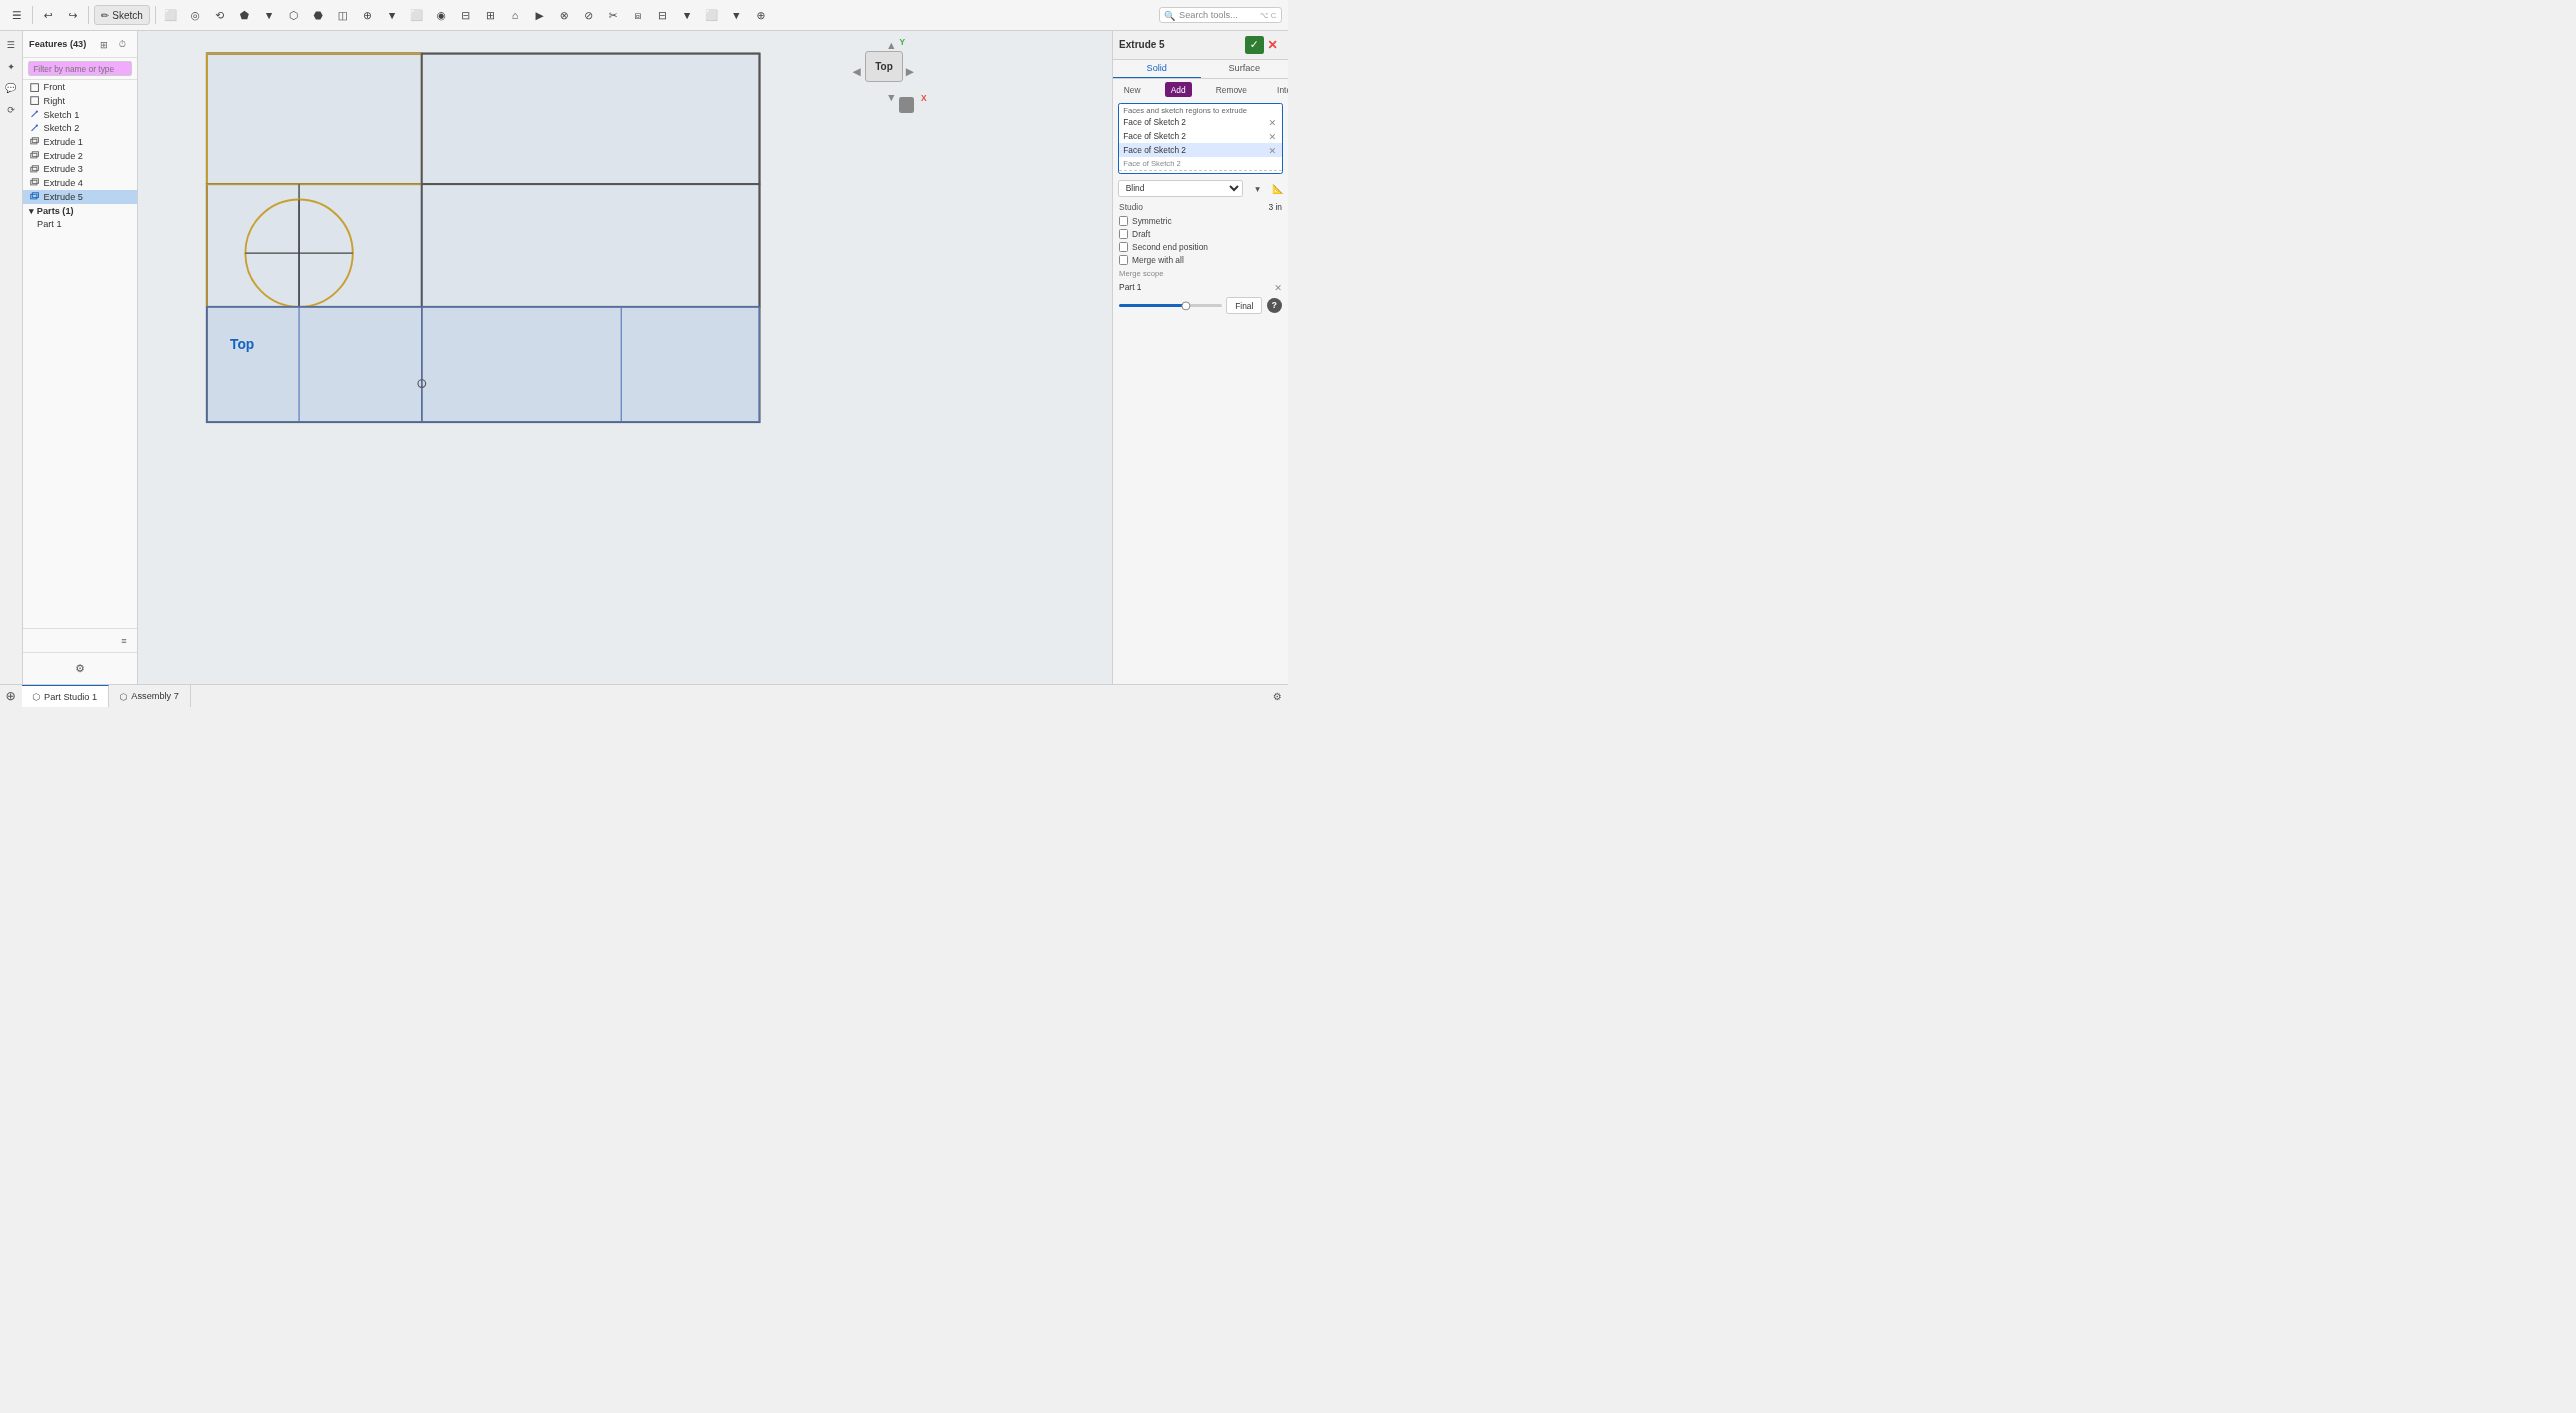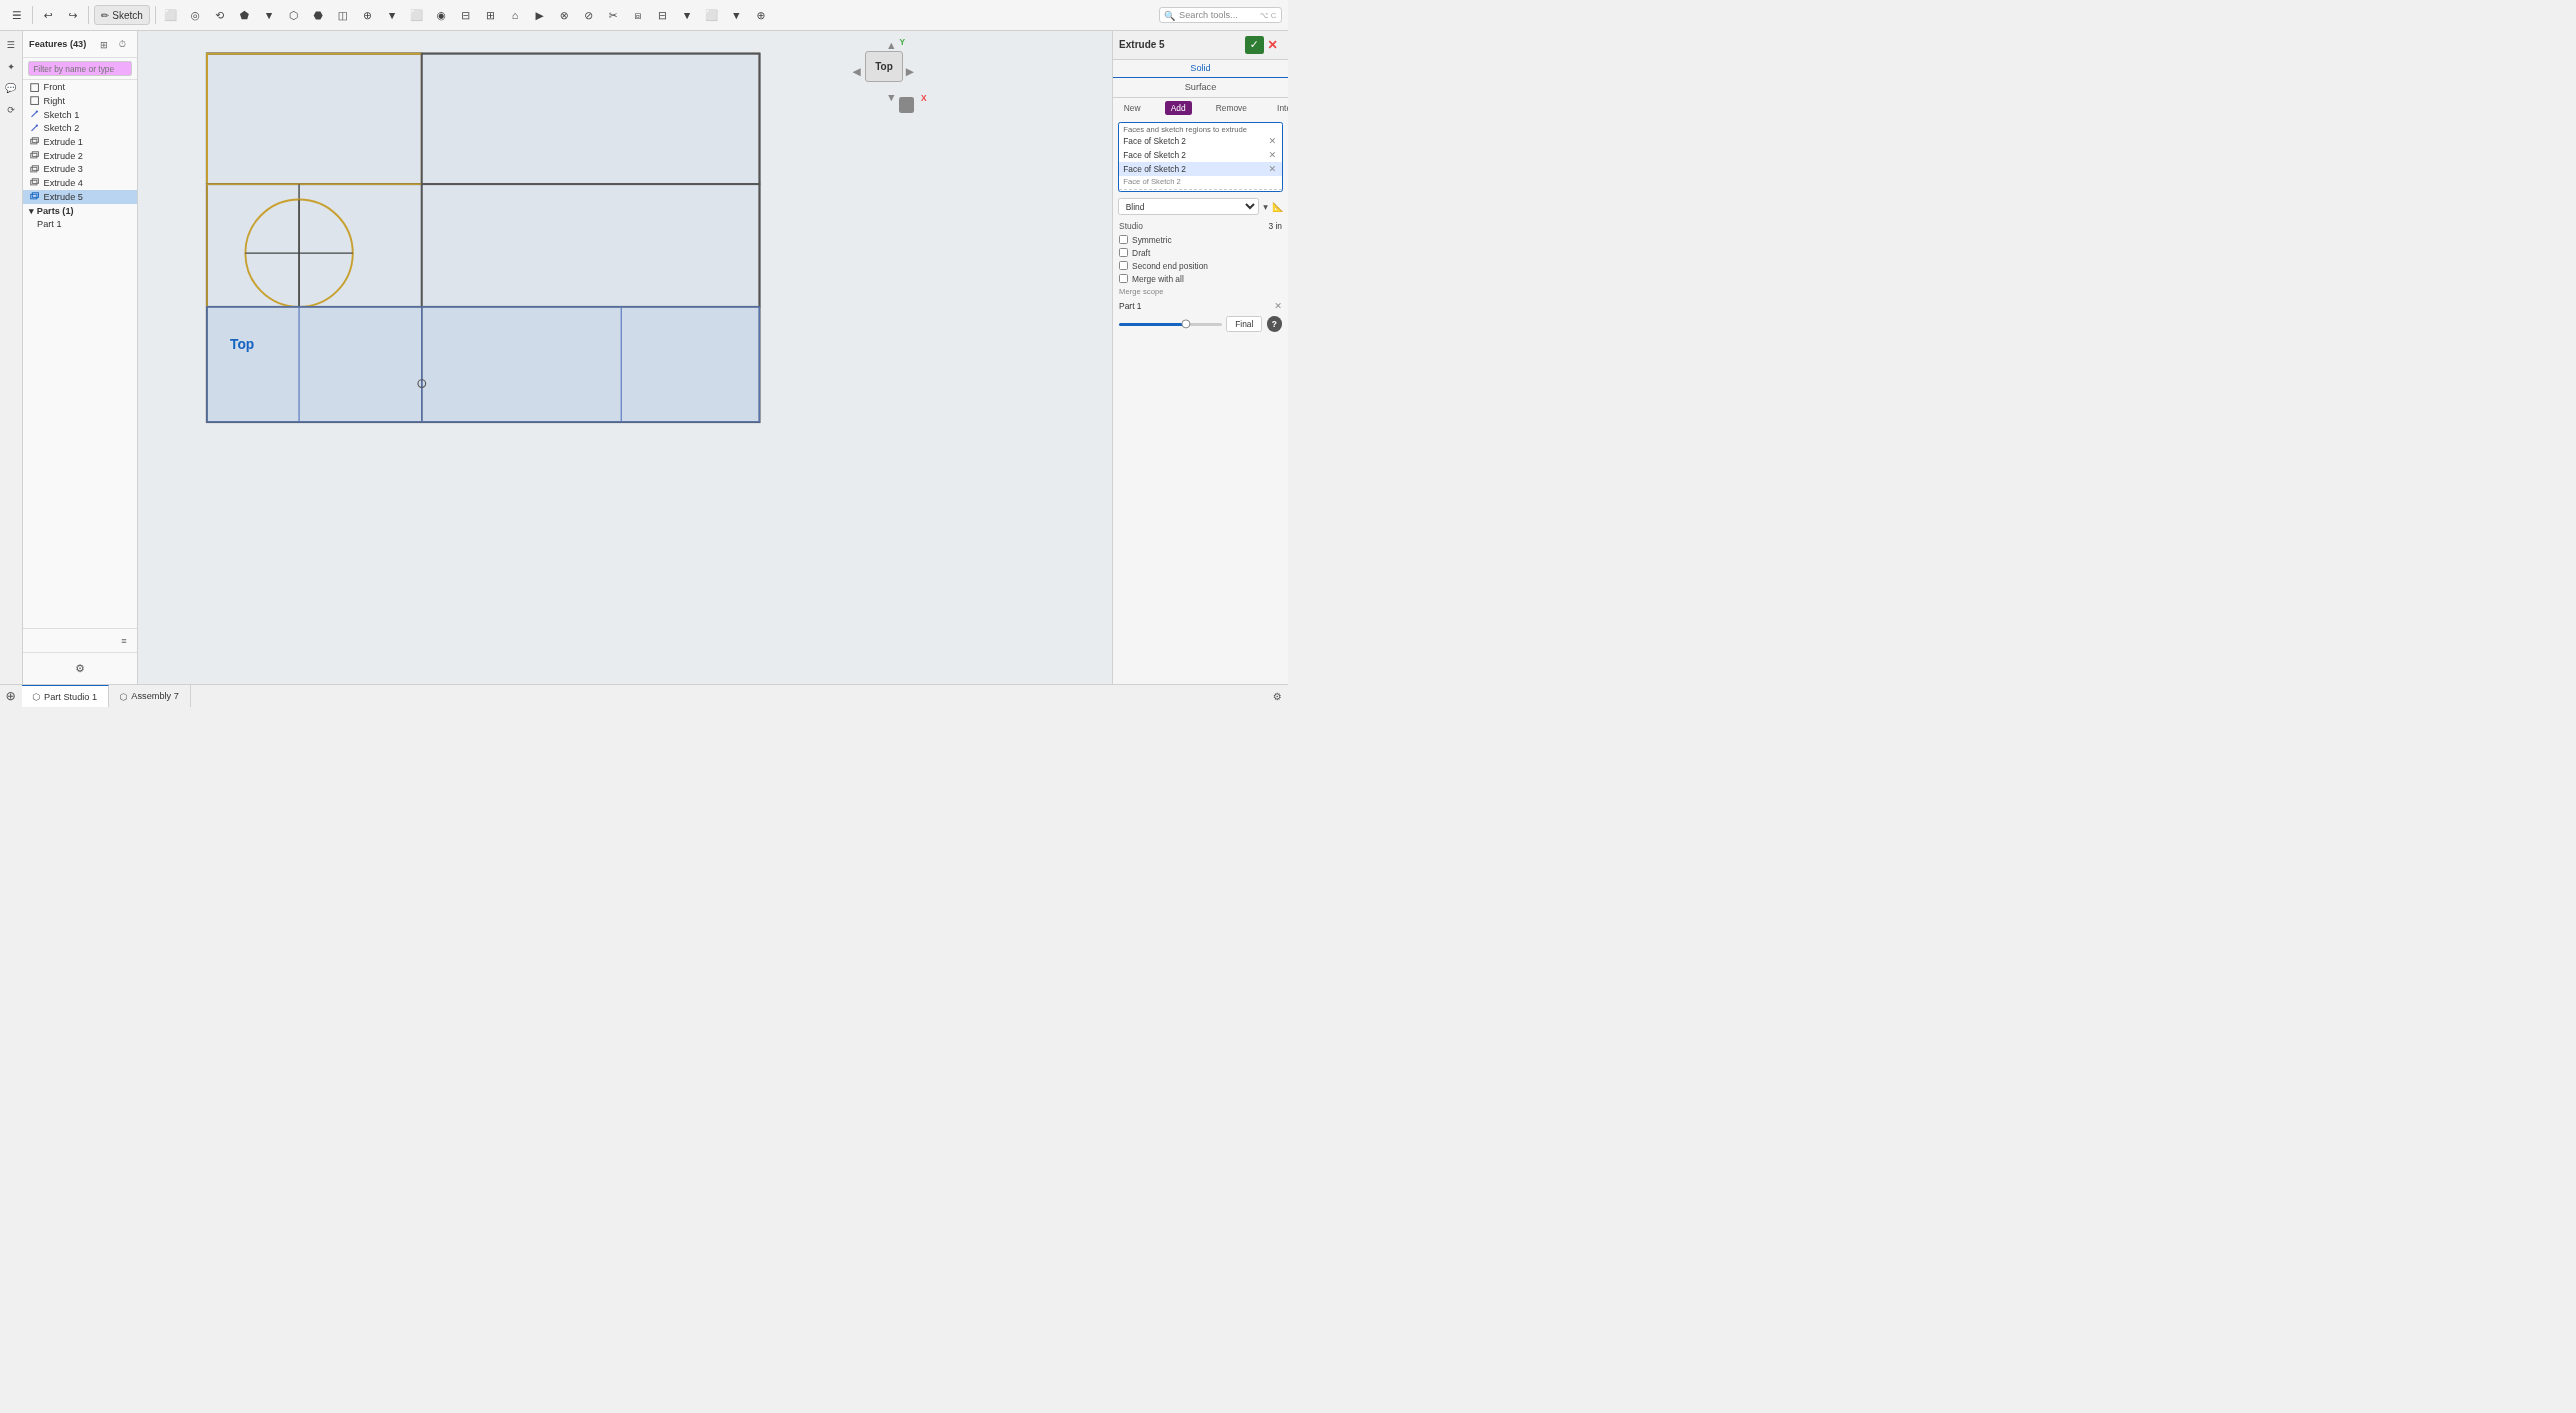--- a/index.html
+++ b/index.html
@@ -248,21 +248,20 @@
       display: flex;
       align-items: center;
       justify-content: center;
       color: #e44;
       font-size: 12.3px;
       font-weight: bold;
     }
     .panel-tabs {
       display: flex;
       border-bottom: 0.8px solid #d0d0d0;
-      flex-direction: column;
     }
     .panel-tab {
       flex: 1;
       text-align: center;
       padding: 3.8px 0;
       cursor: pointer;
       font-size: 9.2px;
       color: #555;
       border-bottom: 1.5px solid transparent;
     }
@@ -313,21 +312,21 @@
       cursor: pointer;
       padding: 0 1.5px;
     }
     .face-item.highlighted { background: #dce8ff; }
     .face-item.last-visible { border-bottom: 0.8px dashed #aaa; }
 
     .blind-row {
       display: flex;
       align-items: center;
       margin: 3.1px 4.6px;
-      gap: 4px;
+      gap: 12px;
     }
     .blind-select {
       flex: 1;
       border: 0.8px solid #ccc;
       border-radius: 2.3px;
       padding: 1.5px 3.1px;
       font-size: 8.4px;
       background: white;
       color: #333;
     }

